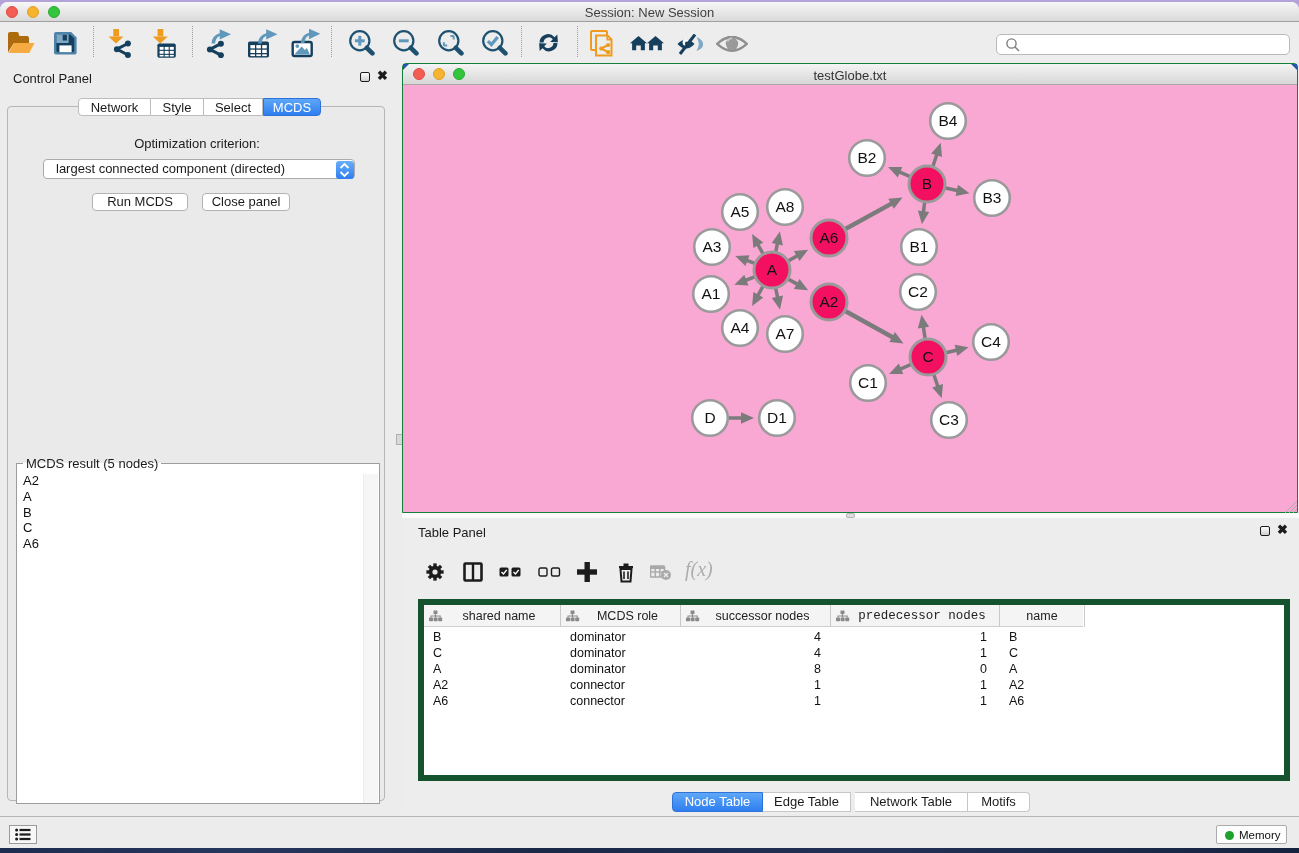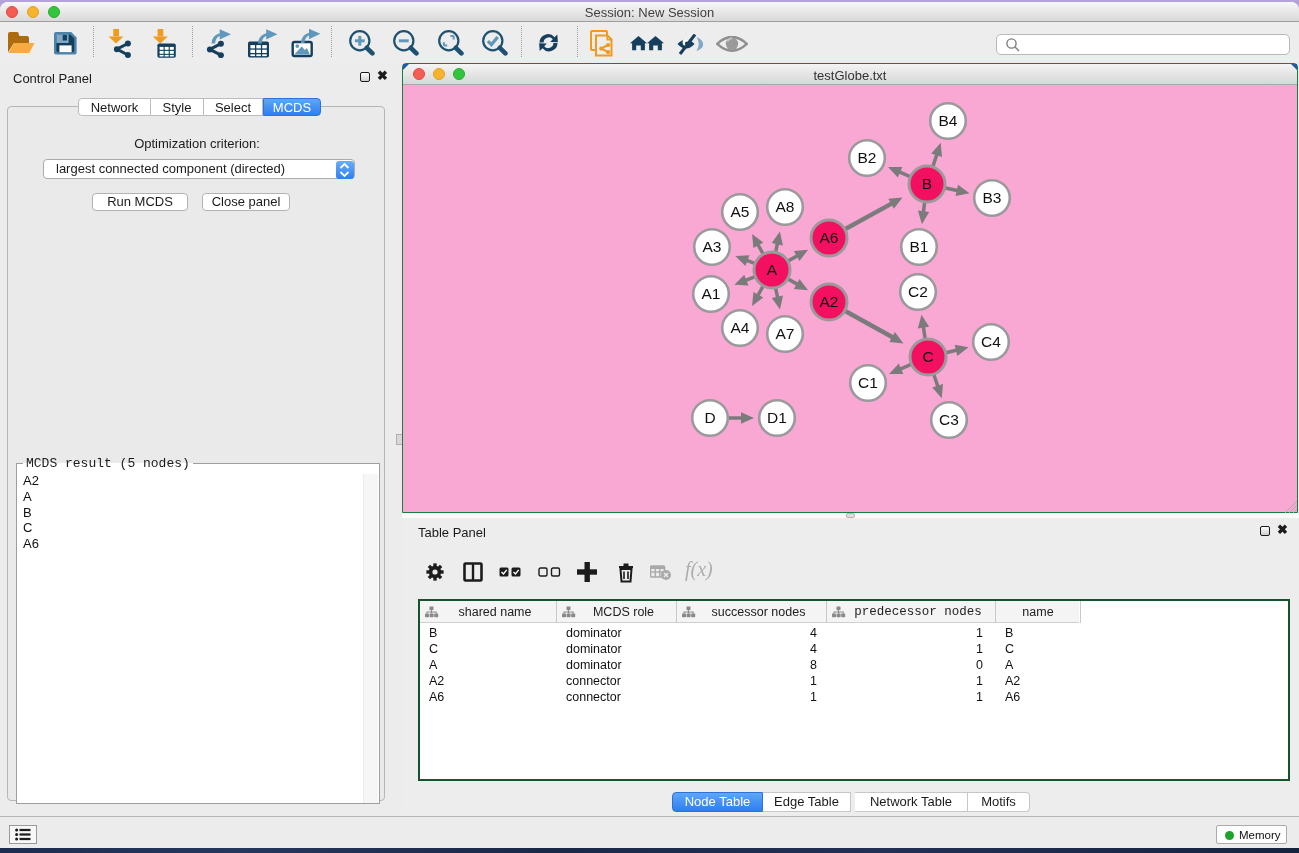--- a/index.html
+++ b/index.html
@@ -19,37 +19,37 @@
 #cpanel { left:0; top:62px; width:391px; height:754px; background:#ececec; }
 #cpanel-title { left:13px; top:9px; font-size:13px; color:#1b1b1b; }
 #cp-content { left:7px; top:44px; width:378px; height:695px; background:#eaeaea; border:1px solid #b6b6b6; border-radius:4px; }
 .seg { position:absolute; height:18px; background:#fff; border:1px solid #bcbcbc; font-size:13px; color:#1b1b1b; text-align:center; line-height:17px; }
 .segsel { background:linear-gradient(#5ea7f8,#2e7ef0); color:#fff; border-color:#2e72d8;text-align:center; }
 .btn { position:absolute; height:18px; background:#fff; border:1px solid #b3b3b3; border-radius:4px; font-size:13px; color:#1b1b1b; text-align:center; line-height:16px; }
 #optlabel { left:0; top:29px; width:378px; text-align:center; font-size:13px; color:#1b1b1b; }
 #combo { left:35px; top:52px; width:312px; height:20px; background:#fff; border:1px solid #ababab; border-radius:4px; font-size:13px; color:#1b1b1b; line-height:18px; padding-left:12px; }
 #stepper { left:292px; top:1px; width:18px; height:18px; border-radius:3px; background:linear-gradient(#6aaef9,#2e7ef0); }
 #mcdsbox { left:8px; top:356px; width:364px; height:341px; border:1px solid #9e9e9e; background:#fff; }
-#mcdslabel { left:6px; top:-8px; font-size:13px; color:#1b1b1b; padding:0 3px; background:linear-gradient(#eaeaea 50%,#ffffff 50%);font-family:Liberation Mono, monospace; }
+#mcdslabel { left:6px; top:-8px; font-size:13px; color:#1b1b1b; padding:0 3px; background:linear-gradient(#eaeaea 50%,#ffffff 50%); }
 #mcdslist { left:6px; top:9px; font-size:13px; color:#111; line-height:15.8px; }
 #mcdsscroll { left:346px; top:10px; width:15px; height:329px; background:#f6f6f6; border-left:1px solid #ededed; }
 
 #vsplit-handle { left:396px; top:434px; width:7px; height:11px; background:#d8d8d8; border:1px solid #b0b0b0; }
 #hsplit { left:402px; top:513px; width:897px; height:6px; background:#fbfbfb; }
 #hsplit-handle { left:846px; top:513px; width:9px; height:5px; background:#ddd; border:1px solid #b5b5b5; border-radius:2px; }
 
 #netwin { left:402px; top:63px; width:896px; height:450px; background:#f9a8d4; border:1px solid #15803d; border-radius:4px 4px 0 0; }
 #nettitle { left:0; top:0; width:894px; height:21px; background:linear-gradient(#f4f4f4,#d7d7d7); border-bottom:1px solid #a8a8a8; border-radius:4px 4px 0 0; }
 #nettitle-text { width:100%; text-align:center; top:4px; font-size:13px; color:#333; }
 #graph { left:1px; top:22px; }
 .bluecorner { width:0; height:0; border-style:solid; position:absolute; }
 
 #tpanel { left:402px; top:518px; width:897px; height:297px; background:#ededed; }
 #tpanel-title { left:16px; top:7px; font-size:13px; color:#1b1b1b; }
-#ttable { left:16px; top:81px; width:872px; height:182px; background:#fff; border:2px solid #14532d; }
+#ttable { left:16px; top:81px; width:872px; height:182px; background:#fff; border:6px solid #14532d; }
 #thead { left:0; top:0; width:659px; height:22px; background:#f4f4f4; border-bottom:1px solid #cfcfcf; }
 .thcol { position:absolute; top:0; height:22px; border-right:1px solid #c9c9c9; font-size:12.5px; color:#222; text-align:center; line-height:22px; }
 .trow { position:absolute; font-size:12.5px; color:#111; height:16px; line-height:16px; }
 .floatbtn { position:absolute; width:10px; height:10px; border:1.5px solid #1b1b1b; border-radius:2px; background:linear-gradient(#fdfdfd,#cfcfcf); }
 .closex { position:absolute; font-size:13px; font-weight:bold; color:#1b1b1b; }
 
 .btab { position:absolute; height:20px; background:#fff; border:1px solid #c6c6c6; font-size:13px; color:#1b1b1b; text-align:center; line-height:18px; }
 .btabsel { background:linear-gradient(#5ea7f8,#2e7ef0); color:#fff; border-color:#2e72d8; }
 
 #statusbar { left:0; top:816px; width:1299px; height:32px; background:#ececec; border-top:1px solid #b5b5b5; }

